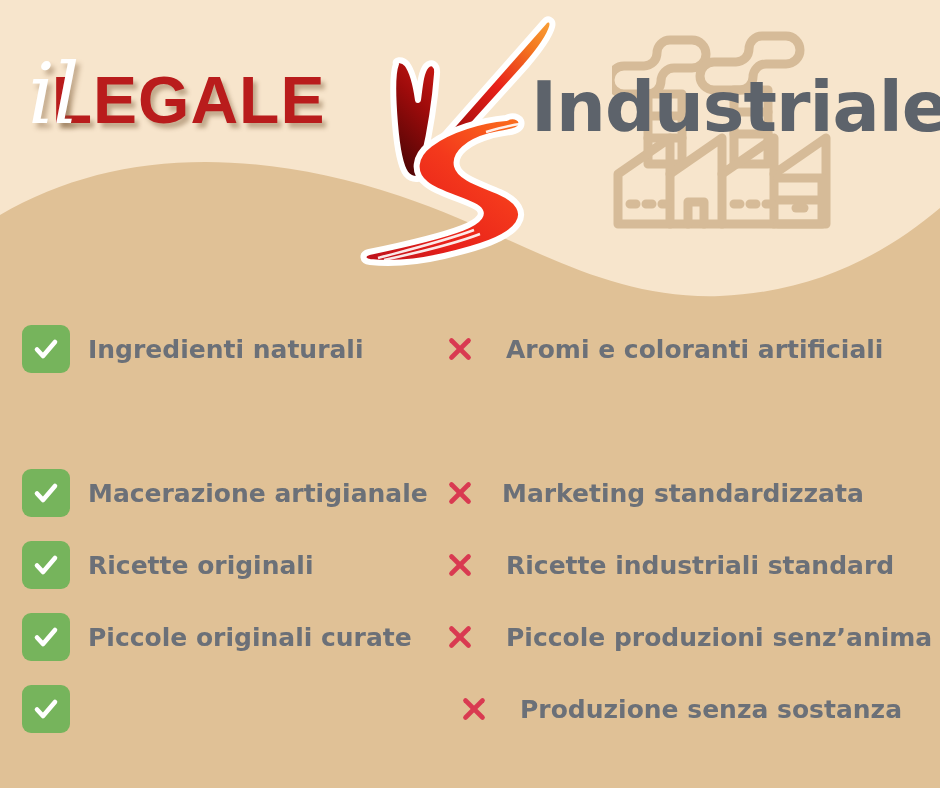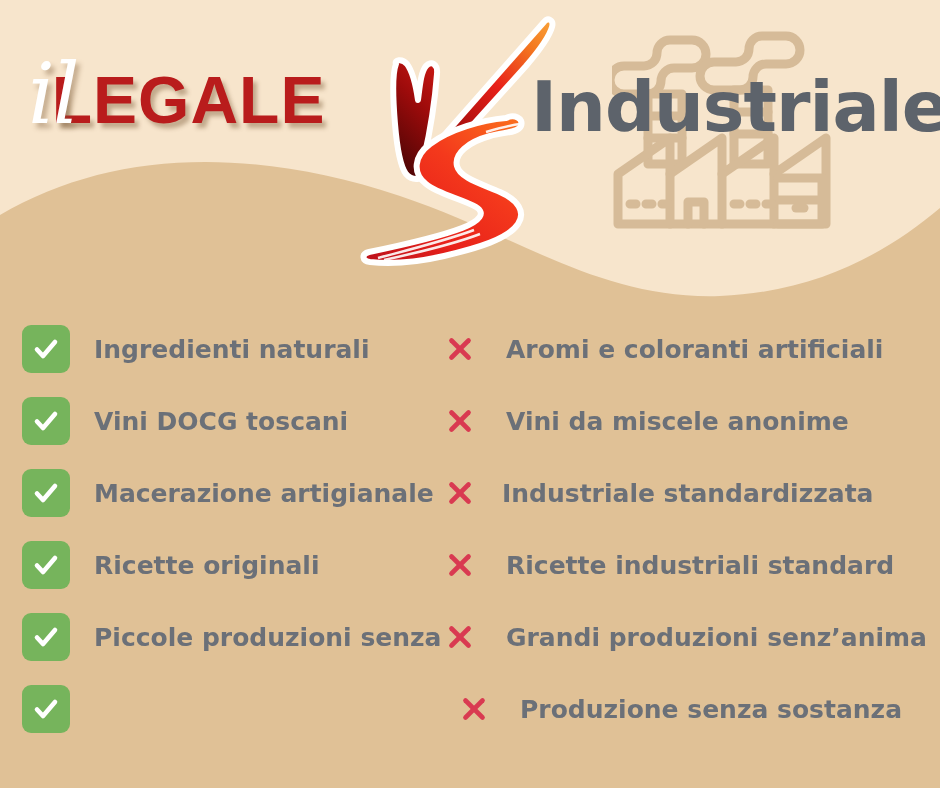--- a/index.html
+++ b/index.html
@@ -157,21 +157,21 @@
   }
 
   .item-label {
     font-family: "DejaVu Sans", sans-serif;
     font-weight: bold;
     font-size: 25px;
     color: #6b7078;
     white-space: nowrap;
     line-height: 1;
   }
-  .pro-label { margin-left: 24px; }
+  .pro-label { margin-left: 18px; }
   .con-label { margin-left: 26px; }
 </style>
 </head>
 <body>
 
 <div id="poster">
 
   <svg class="bg-layer" viewBox="0 0 940 788" preserveAspectRatio="none">
     <rect x="0" y="0" width="940" height="788" fill="#f7e5cc"></rect>
     <path d="M0,215 C110,150 250,146 400,196 C520,236 600,300 720,296 C820,292 890,250 940,208 L940,788 L0,788 Z" fill="#e0c196"></path>
@@ -268,105 +268,84 @@
               <g stroke="#d93a51" stroke-width="4.4" stroke-linecap="round">
                 <line x1="8" y1="8" x2="24" y2="24"></line>
                 <line x1="24" y1="8" x2="8" y2="24"></line>
               </g>
             </svg>
         </span>
         <span class="item-label con-label">Aromi e coloranti artificiali</span>
       </div>
     </div>
 
-    <div class="row" style="top:90px">
-      <div class="col-pro">
-        <span class="check-box">
-          <svg viewBox="0 0 32 32" width="32" height="32">
-              <path d="M7,16.5 L13,23 L25,9" fill="none" stroke="#ffffff" stroke-width="4.6" stroke-linecap="round" stroke-linejoin="round"></path>
-            </svg>
-        </span>
-        <span class="item-label pro-label">Vini DOCG toscani</span>
+
+    <div class="row" style="top:162px">
+      <div class="col-pro">
+        <span class="check-box">
+          <svg viewBox="0 0 32 32" width="32" height="32">
+              <path d="M7,16.5 L13,23 L25,9" fill="none" stroke="#ffffff" stroke-width="4.6" stroke-linecap="round" stroke-linejoin="round"></path>
+            </svg>
+        </span>
+        <span class="item-label pro-label">Macerazione artigianale</span>
       </div>
       <div class="col-con">
         <span class="x-mark">
           <svg viewBox="0 0 32 32" width="34" height="34">
               <g stroke="#d93a51" stroke-width="4.4" stroke-linecap="round">
                 <line x1="8" y1="8" x2="24" y2="24"></line>
                 <line x1="24" y1="8" x2="8" y2="24"></line>
               </g>
             </svg>
         </span>
-        <span class="item-label con-label">Vini da miscele anonime</span>
-      </div>
-    </div>
-
-    <div class="row" style="top:162px">
-      <div class="col-pro">
-        <span class="check-box">
-          <svg viewBox="0 0 32 32" width="32" height="32">
-              <path d="M7,16.5 L13,23 L25,9" fill="none" stroke="#ffffff" stroke-width="4.6" stroke-linecap="round" stroke-linejoin="round"></path>
-            </svg>
-        </span>
-        <span class="item-label pro-label">Macerazione artigianale</span>
+        <span class="item-label con-label" style="margin-left:22px">Marketing standardizzata</span>
+      </div>
+    </div>
+
+    <div class="row" style="top:234px">
+      <div class="col-pro">
+        <span class="check-box">
+          <svg viewBox="0 0 32 32" width="32" height="32">
+              <path d="M7,16.5 L13,23 L25,9" fill="none" stroke="#ffffff" stroke-width="4.6" stroke-linecap="round" stroke-linejoin="round"></path>
+            </svg>
+        </span>
+        <span class="item-label pro-label">Ricette originali</span>
       </div>
       <div class="col-con">
         <span class="x-mark">
           <svg viewBox="0 0 32 32" width="34" height="34">
               <g stroke="#d93a51" stroke-width="4.4" stroke-linecap="round">
                 <line x1="8" y1="8" x2="24" y2="24"></line>
                 <line x1="24" y1="8" x2="8" y2="24"></line>
               </g>
             </svg>
         </span>
-        <span class="item-label con-label" style="margin-left:22px">Industriale standardizzata</span>
-      </div>
-    </div>
-
-    <div class="row" style="top:234px">
-      <div class="col-pro">
-        <span class="check-box">
-          <svg viewBox="0 0 32 32" width="32" height="32">
-              <path d="M7,16.5 L13,23 L25,9" fill="none" stroke="#ffffff" stroke-width="4.6" stroke-linecap="round" stroke-linejoin="round"></path>
-            </svg>
-        </span>
-        <span class="item-label pro-label">Ricette originali</span>
+        <span class="item-label con-label">Ricette industriali standard</span>
+      </div>
+    </div>
+
+    <div class="row" style="top:306px">
+      <div class="col-pro">
+        <span class="check-box">
+          <svg viewBox="0 0 32 32" width="32" height="32">
+              <path d="M7,16.5 L13,23 L25,9" fill="none" stroke="#ffffff" stroke-width="4.6" stroke-linecap="round" stroke-linejoin="round"></path>
+            </svg>
+        </span>
+        <span class="item-label pro-label">Piccole originali curate</span>
       </div>
       <div class="col-con">
         <span class="x-mark">
           <svg viewBox="0 0 32 32" width="34" height="34">
               <g stroke="#d93a51" stroke-width="4.4" stroke-linecap="round">
                 <line x1="8" y1="8" x2="24" y2="24"></line>
                 <line x1="24" y1="8" x2="8" y2="24"></line>
               </g>
             </svg>
         </span>
-        <span class="item-label con-label">Ricette industriali standard</span>
-      </div>
-    </div>
-
-    <div class="row" style="top:306px">
-      <div class="col-pro">
-        <span class="check-box">
-          <svg viewBox="0 0 32 32" width="32" height="32">
-              <path d="M7,16.5 L13,23 L25,9" fill="none" stroke="#ffffff" stroke-width="4.6" stroke-linecap="round" stroke-linejoin="round"></path>
-            </svg>
-        </span>
-        <span class="item-label pro-label">Piccole produzioni senza</span>
-      </div>
-      <div class="col-con">
-        <span class="x-mark">
-          <svg viewBox="0 0 32 32" width="34" height="34">
-              <g stroke="#d93a51" stroke-width="4.4" stroke-linecap="round">
-                <line x1="8" y1="8" x2="24" y2="24"></line>
-                <line x1="24" y1="8" x2="8" y2="24"></line>
-              </g>
-            </svg>
-        </span>
-        <span class="item-label con-label">Grandi produzioni senz’anima</span>
+        <span class="item-label con-label">Piccole produzioni senz’anima</span>
       </div>
     </div>
 
     <div class="row" style="top:378px">
       <div class="col-pro">
         <span class="check-box">
           <svg viewBox="0 0 32 32" width="32" height="32">
               <path d="M7,16.5 L13,23 L25,9" fill="none" stroke="#ffffff" stroke-width="4.6" stroke-linecap="round" stroke-linejoin="round"></path>
             </svg>
         </span>

